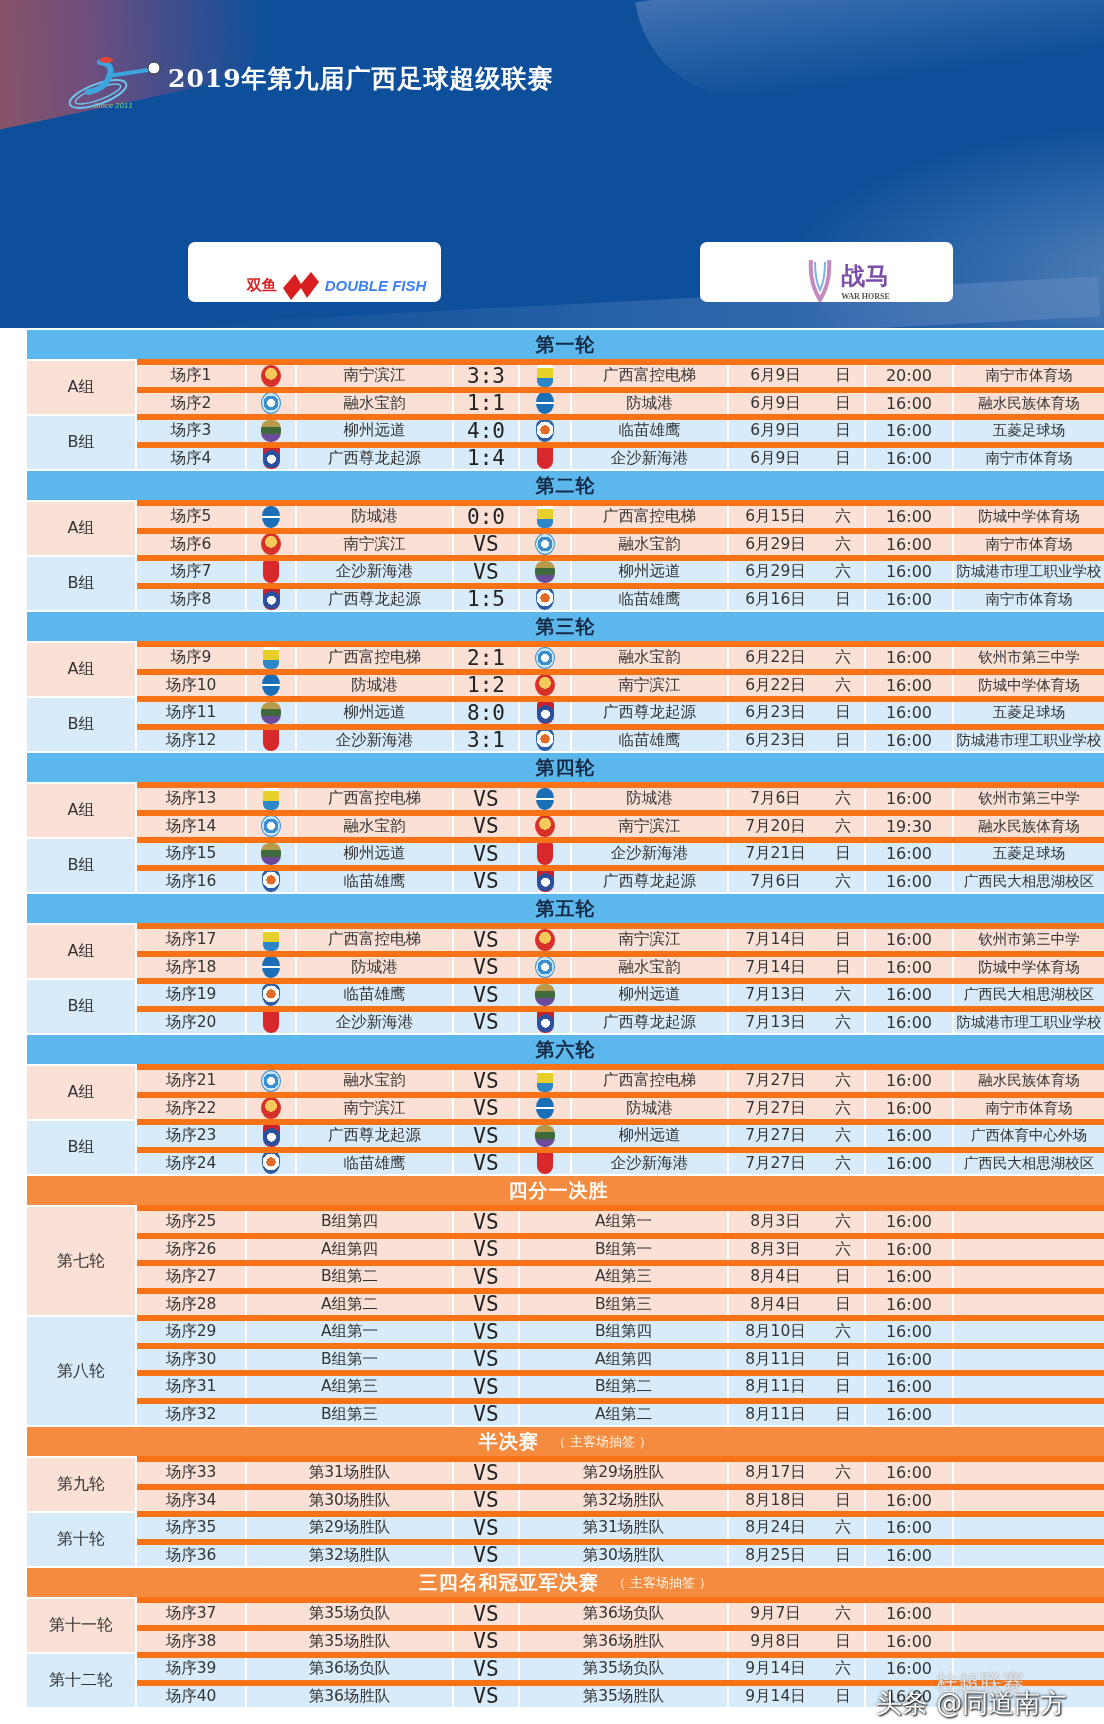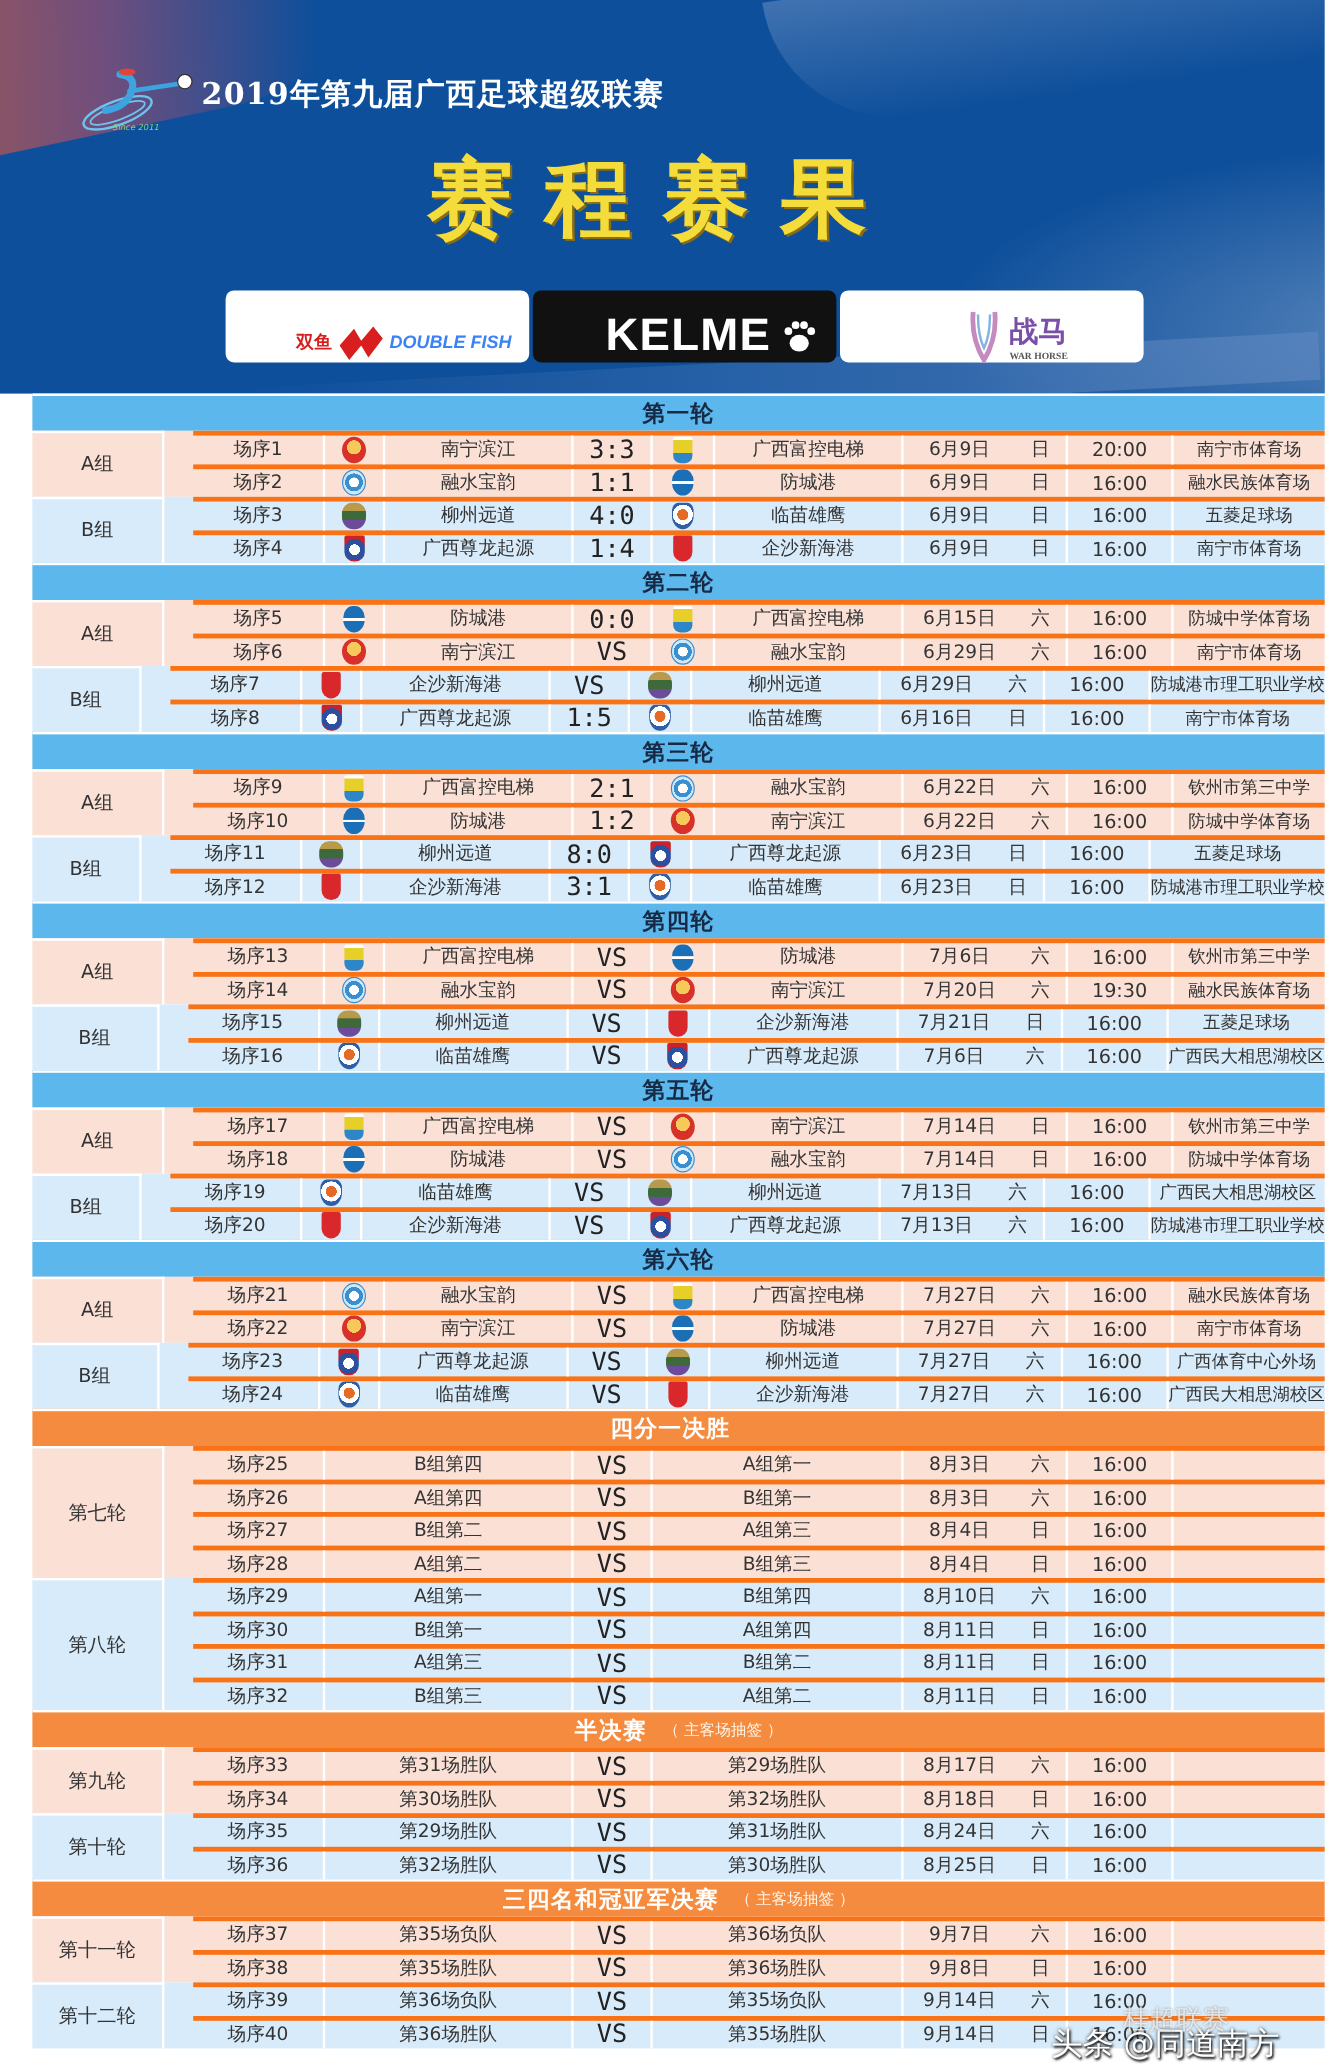--- a/index.html
+++ b/index.html
@@ -32,21 +32,21 @@
   .round-header { height: 31px; border-top: 2px solid #ffffff; display: flex; align-items: center; justify-content: center; font-weight: bold; font-size: 19px; letter-spacing: 1px; }
   .round-header.group { background: #5cb7ec; color: #162a45; }
   .round-header.ko { background: #f58b3e; color: #ffffff; }
   .round-header .note { font-weight: normal; font-size: 13px; color: #fff3e6; margin-left: 14px; letter-spacing: 0; }
 
   .block { display: flex; }
   .block.pink { background: #fbe0d6; }
   .block.blue { background: #d7ebfa; }
   .block-label { width: 110px; display: flex; align-items: center; justify-content: center; font-size: 16px; border-right: 2px solid #fff; border-top: 2px solid #fff; }
   .rows { flex: 1; }
-  .row { display: flex; height: 27.5px; border-top: 4px solid #f97316; font-size: 15.5px; margin-left: 24px; }
+  .row { display: flex; height: 27.5px; border-top: 6px solid #f97316; font-size: 15.5px; }
   .cell { display: flex; align-items: center; justify-content: center; border-right: 2px solid #ffffff; white-space: nowrap; overflow: hidden; }
   .cell:last-child { border-right: none; }
   .c-seq { width: 110px; }
   .c-logo { width: 50px; }
   .c-team { width: 157px; }
   .c-score { width: 66px; font-weight: normal; font-family: "DejaVu Sans Mono", monospace; font-size: 21px; color: #222; }
   .c-logo2 { width: 52px; }
   .c-team2 { width: 157px; }
   .c-date { width: 93px; border-right: none; }
   .c-day { width: 44px; }
@@ -80,41 +80,28 @@
   <svg class="league-logo" viewBox="0 0 100 56">
     <ellipse cx="34" cy="40" rx="30" ry="10" fill="none" stroke="#6ec4ef" stroke-width="2" transform="rotate(-20 34 40)"></ellipse>
     <ellipse cx="34" cy="40" rx="24" ry="6" fill="none" stroke="#6ec4ef" stroke-width="1.5" transform="rotate(-20 34 40)"></ellipse>
     <path d="M36 8 Q52 10 44 26 Q38 36 24 38" fill="none" stroke="#3ea4e0" stroke-width="6" stroke-linecap="round"></path>
     <path d="M44 22 L84 16" stroke="#3ea4e0" stroke-width="4" stroke-linecap="round"></path>
     <ellipse cx="42" cy="6" rx="7" ry="3" fill="#e0453a"></ellipse>
     <circle cx="90" cy="14" r="6" fill="#fff" stroke="#333" stroke-width="1"></circle>
     <text x="30" y="54" font-size="7" fill="#7fd37f" font-style="italic">Since 2011</text>
   </svg>
   <div class="league-title">2019年第九届广西足球超级联赛</div>
-  <div class="page-title">赛程赛果</div>
 
   <div class="sponsor s1">
     <div class="sp-doublefish">
       <span class="cn">双鱼</span>
       <svg width="40" height="34" viewBox="0 0 40 34">
         <path d="M2 20 L14 6 L20 16 L30 4 L38 14 L26 30 L20 20 L10 32 Z" fill="#d81e1e"></path>
       </svg>
       <span class="en">DOUBLE FISH</span>
-    </div>
-  </div>
-  <div class="sponsor s2">
-    <div class="sp-kelme">
-      <span>KELME</span>
-      <svg width="30" height="30" viewBox="0 0 30 30">
-        <ellipse cx="15" cy="20" rx="8" ry="7" fill="#fff"></ellipse>
-        <circle cx="6" cy="10" r="3.2" fill="#fff"></circle>
-        <circle cx="12" cy="5" r="3.2" fill="#fff"></circle>
-        <circle cx="19" cy="5" r="3.2" fill="#fff"></circle>
-        <circle cx="25" cy="10" r="3.2" fill="#fff"></circle>
-      </svg>
     </div>
   </div>
   <div class="sponsor s3">
     <div class="sp-warhorse">
       <svg width="26" height="44" viewBox="0 0 26 44">
         <path d="M4 2 Q2 24 13 42 Q24 24 22 2" fill="none" stroke="#c58ac0" stroke-width="4"></path>
         <path d="M8 4 Q8 22 13 32 Q18 22 18 4" fill="none" stroke="#7fb3e0" stroke-width="2"></path>
       </svg>
       <div>
         <div class="mark">战马</div>

